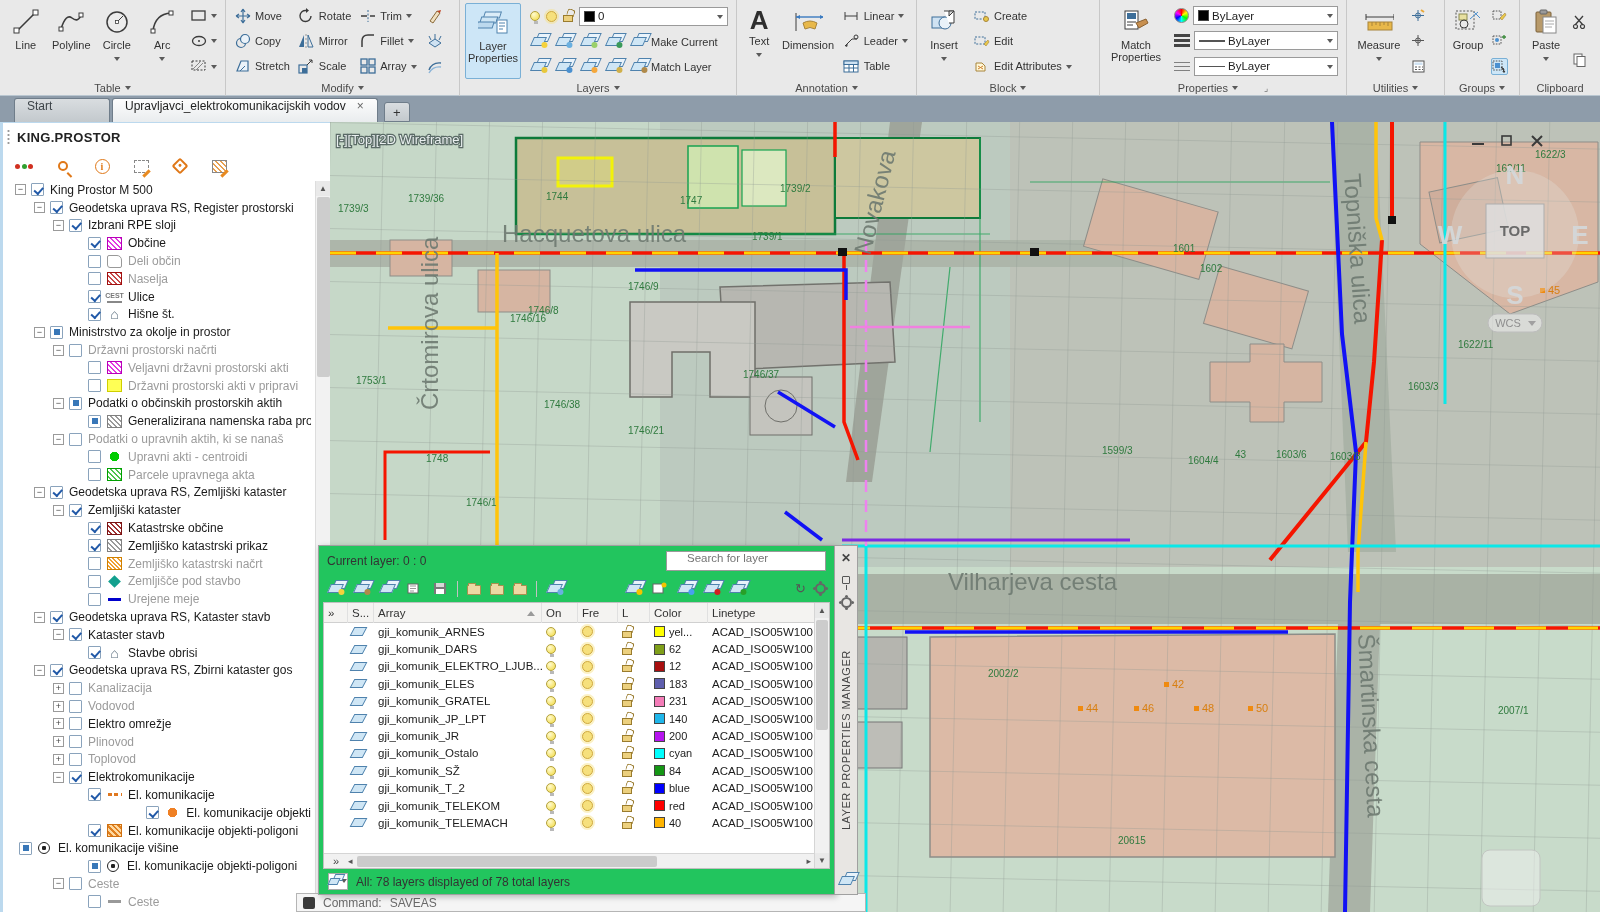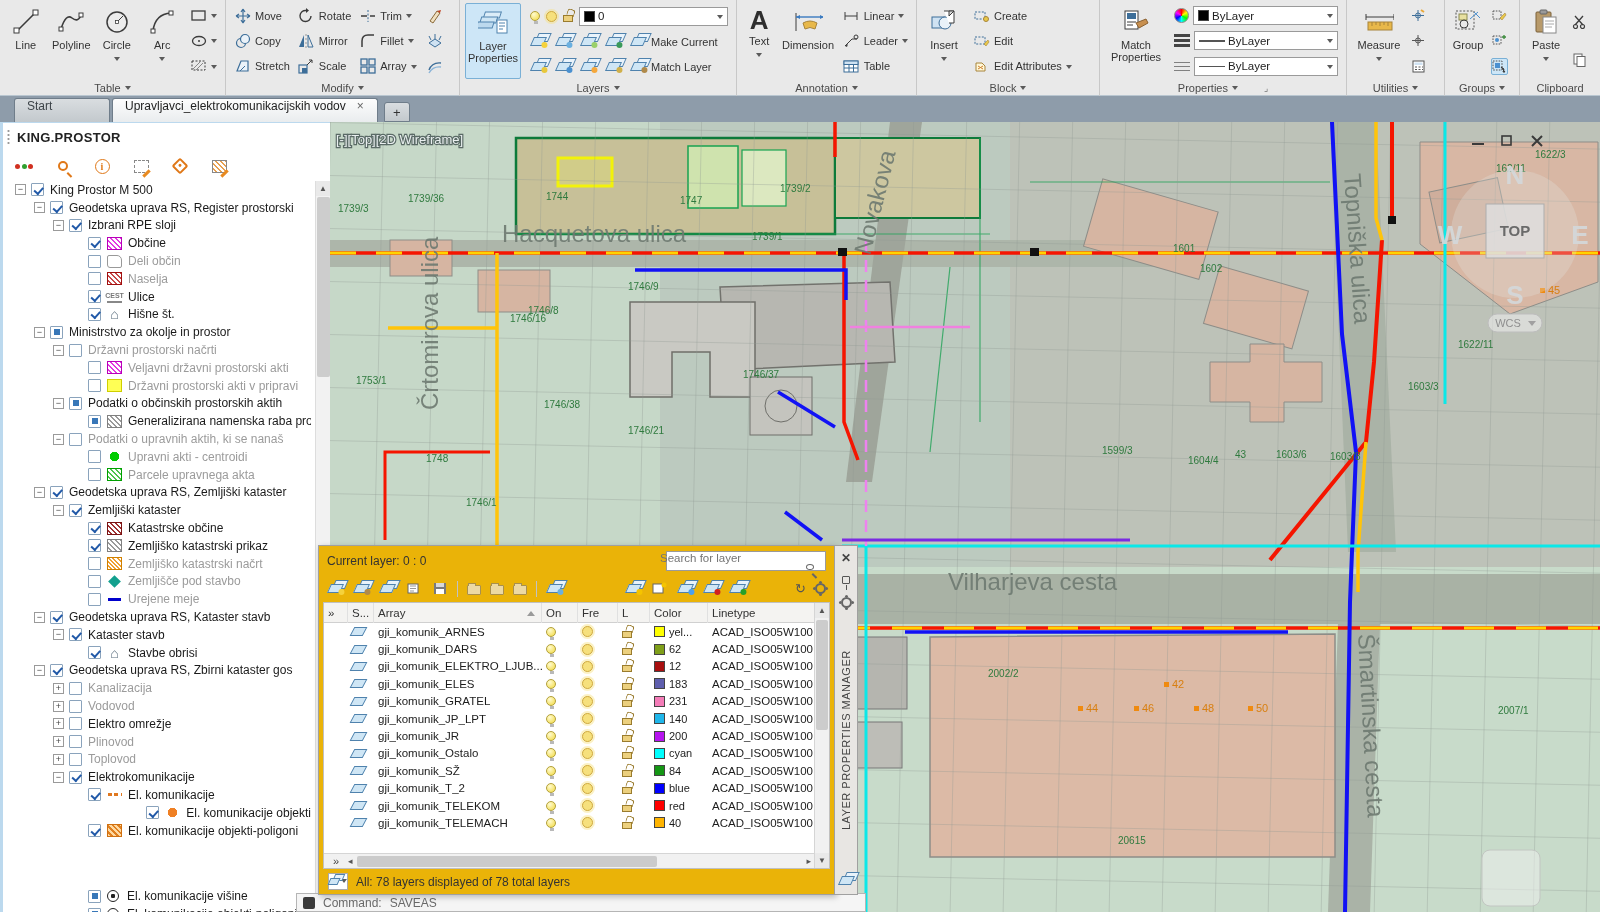--- a/index.html
+++ b/index.html
@@ -98,23 +98,23 @@
 
   
   #map { position:absolute; left:330px; top:122px; width:1270px; height:790px; background:#bccabf; }
   .pnum { font-size:10px; fill:#2f7a3e; font-family:"Liberation Sans",sans-serif; }
   .street { font-size:24px; fill:#6e7a71; opacity:.9; font-family:"Liberation Sans",sans-serif; }
   .ptlabel { font-size:11px; fill:#d87f10; font-family:"Liberation Sans",sans-serif; }
   .vclabel { font-size:26px; font-weight:bold; fill:#d4d9db; opacity:.9; }
 
   
   #palette { position:absolute; left:318px; top:545px; width:540px; height:350px; z-index:10; }
-  #pal-body { position:absolute; left:0; top:0; width:517px; height:350px; background:#eab308; border:1px solid #a0a0a0; box-shadow:2px 2px 6px rgba(0,0,0,.25); display:flex; flex-direction:column; }
+  #pal-body { position:absolute; left:0; top:0; width:517px; height:350px; background:#22c55e; border:1px solid #a0a0a0; box-shadow:2px 2px 6px rgba(0,0,0,.25); display:flex; flex-direction:column; }
   #pal-head { height:30px; display:flex; align-items:center; padding:0 8px; font-size:12px; color:#333; }
-  #pal-search { margin-left:auto; width:160px; height:20px; border:1px solid #9a9a9a; background:#fff; display:flex; align-items:flex-end; padding:0 11px;flex-direction:column; }
+  #pal-search { margin-left:auto; width:160px; height:20px; border:1px solid #9a9a9a; background:#fff; display:flex; align-items:flex-start; padding:0 20px; }
   #pal-search input { border:none; outline:none; flex:1; font-size:11.5px; font-family:"Liberation Sans",sans-serif; color:#555; background:transparent; }
   #pal-tools { height:25px; display:flex; align-items:center; gap:9px; padding:0 8px; }
   .vsep { width:1px; height:16px; background:#c2c2c2; }
   #pal-table { flex:1; margin:1px 4px 0 4px; background:#fff; border:1px solid #c0c0c0; position:relative; display:flex; flex-direction:column; overflow:hidden; }
   .lgrid { display:grid; grid-template-columns:24px 26px 168px 36px 40px 32px 58px 106px; align-items:center; }
   #lhead { height:20px; background:#f4f3f1; border-bottom:1px solid #d0d0d0; font-size:11.5px; color:#333; }
   #lhead > div { padding-left:4px; border-right:1px solid #e0e0e0; height:20px; display:flex; align-items:center; gap:4px; }
   .sortasc { width:0; height:0; border:4px solid transparent; border-bottom:5px solid #9a9a9a; margin-left:auto; margin-right:6px; margin-top:-4px; }
   #lrows { flex:1; overflow:hidden; }
   .lrow { height:17.4px; font-size:11.5px; color:#1c1c1c; }
@@ -959,21 +959,21 @@
           <span class="cb on"></span>
           <span class="ti dot-orange"></span>
           <span class="tlabel">El. komunikacije objekti</span>
         </div>
         <div class="trow" style="padding-left: 69px;">
           <span class="xp hide"></span>
           <span class="cb on"></span>
           <span class="ti hatch-orangefill"></span>
           <span class="tlabel">El. komunikacije objekti-poligoni</span>
         </div>
-        <div class="trow" style="padding-left: 69px; margin-top: 48px;">
+        <div class="trow" style="">
           <span class="xp hide"></span>
           <span class="cb partial"></span>
           <span class="ti target"></span>
           <span class="tlabel">El. komunikacije višine</span>
         </div>
         <div class="trow" style="padding-left: 69px;">
           <span class="xp hide"></span>
           <span class="cb partial"></span>
           <span class="ti target"></span>
           <span class="tlabel">El. komunikacije objekti-poligoni</span>

